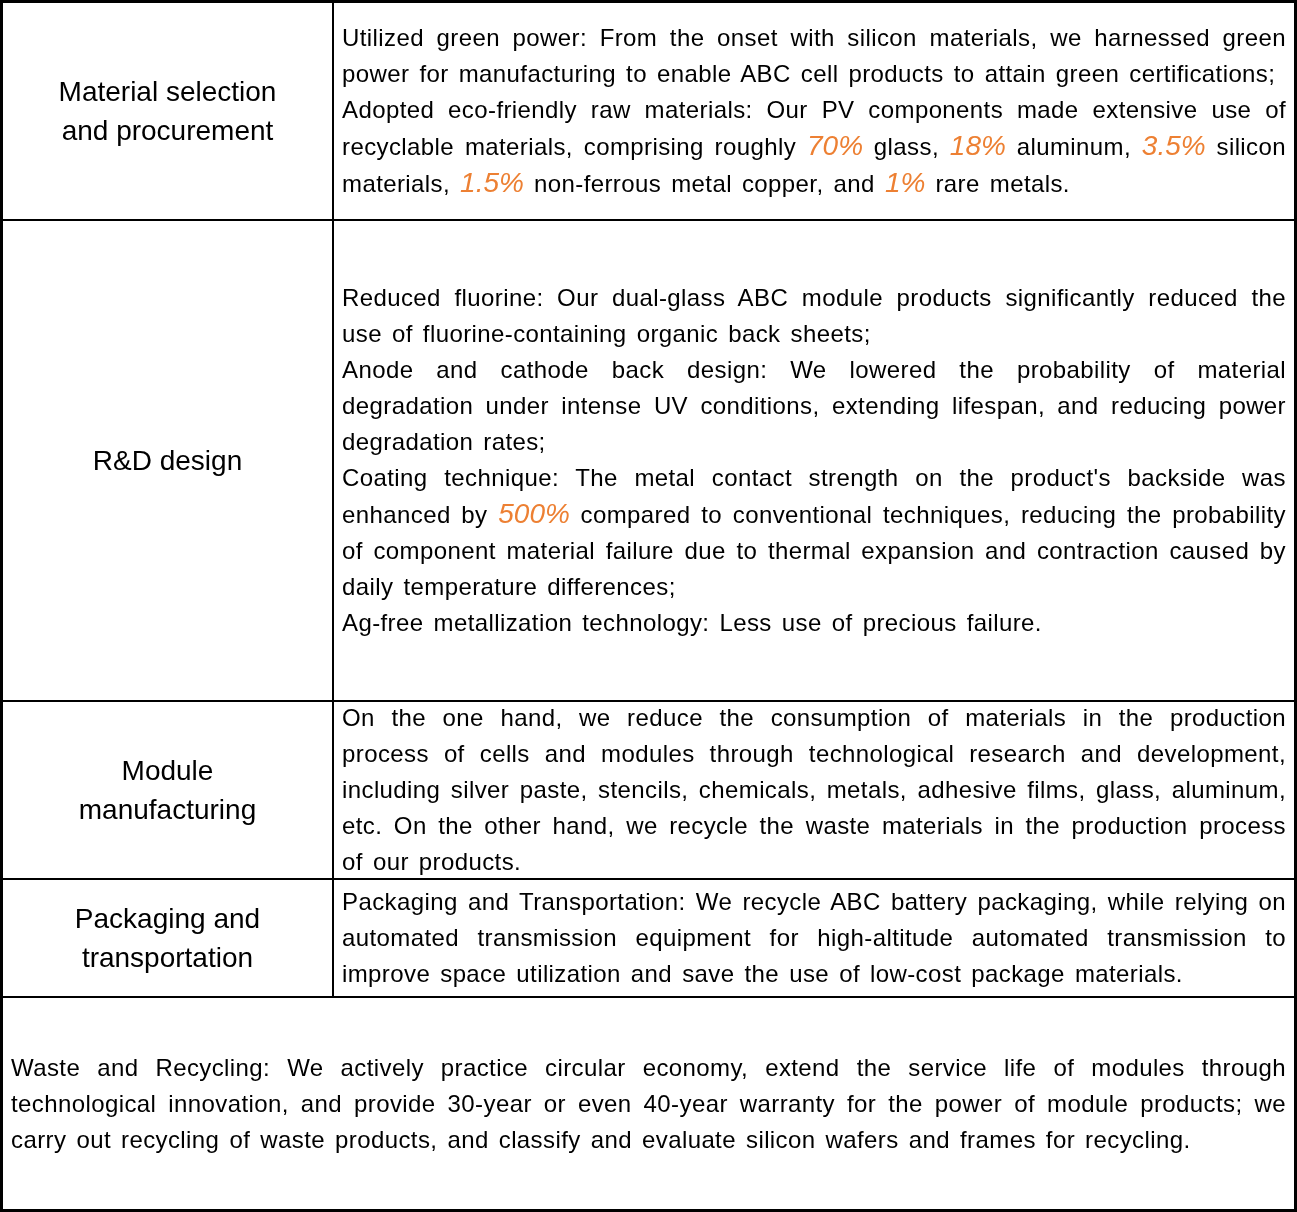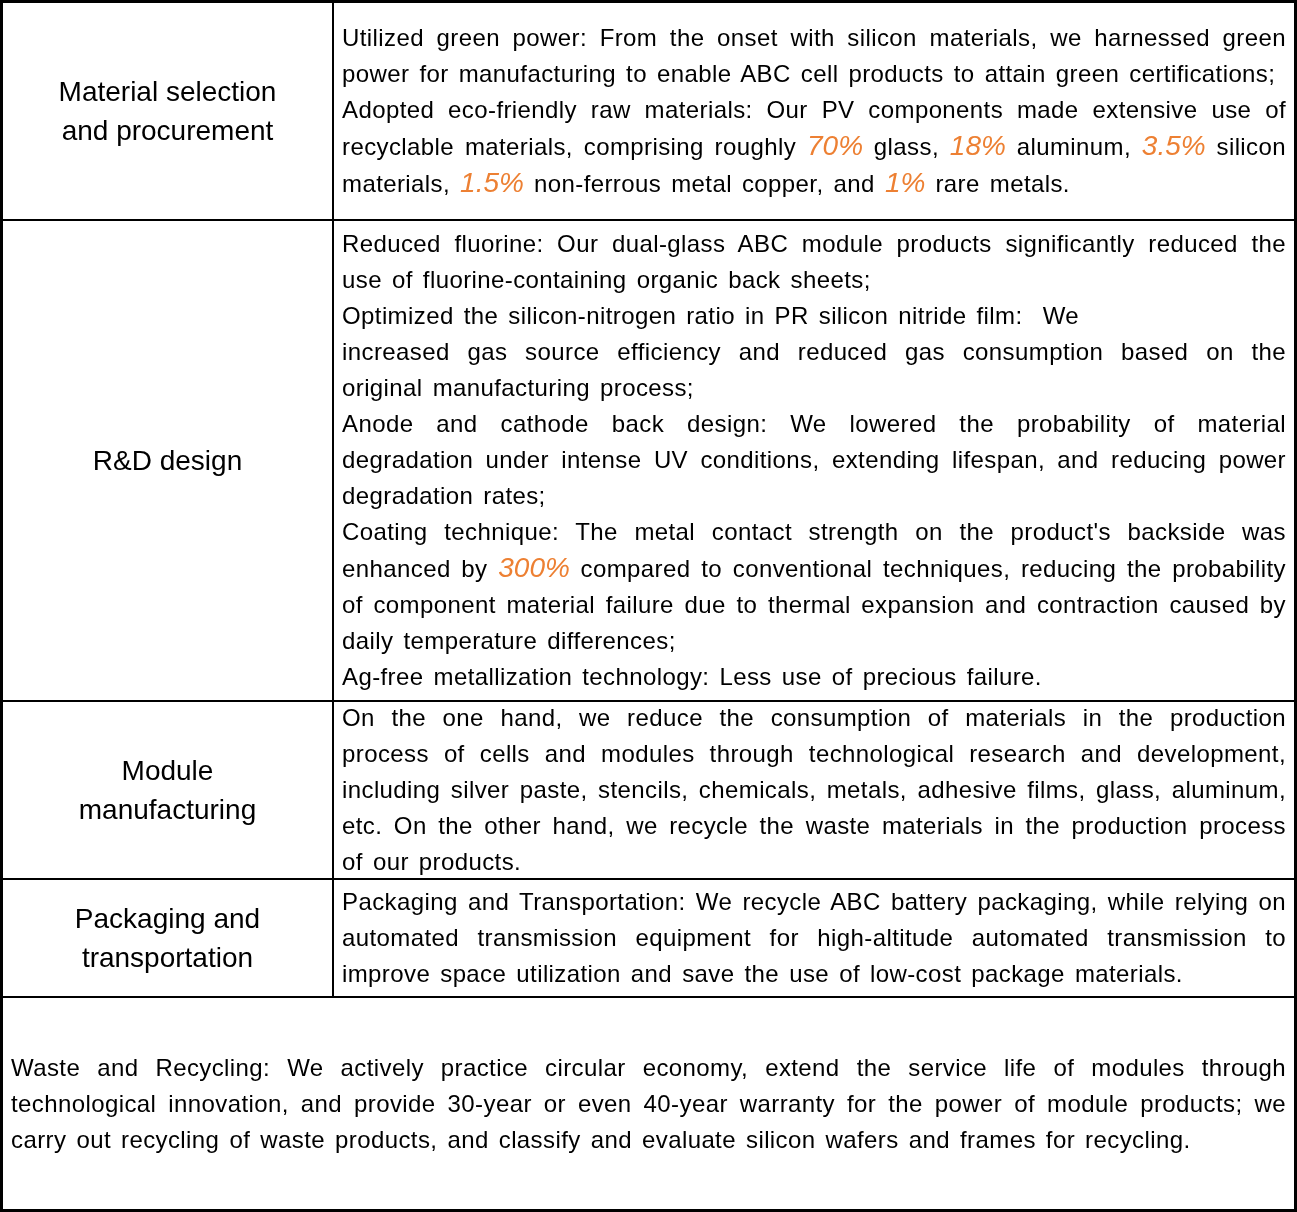--- a/index.html
+++ b/index.html
@@ -62,23 +62,22 @@
         <div class="para"><span>Utilized green power: From the onset with silicon materials, we harnessed green power for manufacturing to enable ABC cell products to attain green certifications;</span></div>
         <div class="para"><span>Adopted eco-friendly raw materials: Our PV components made extensive use of recyclable materials, comprising roughly </span><span class="hl">70%</span><span> glass, </span><span class="hl">18%</span><span> aluminum, </span><span class="hl">3.5%</span><span> silicon materials, </span><span class="hl">1.5%</span><span> non-ferrous metal copper, and </span><span class="hl">1%</span><span> rare metals.</span></div>
       </div>
     </div>
     <div class="row row-2">
       <div class="label-cell">
         <div>R&amp;D design</div>
       </div>
       <div class="content-cell">
         <div class="para"><span>Reduced fluorine: Our dual-glass ABC module products significantly reduced the use of fluorine-containing organic back sheets;</span></div>
-        <div class="para"><span>Optimized the silicon-nitrogen ratio in PR silicon nitride film:&nbsp; We</span><br><span>increased gas source efficiency and reduced gas consumption based on the original manufacturing process;</span></div>
         <div class="para"><span>Anode and cathode back design: We lowered the probability of material degradation under intense UV conditions, extending lifespan, and reducing power degradation rates;</span></div>
-        <div class="para"><span>Coating technique: The metal contact strength on the product's backside was enhanced by </span><span class="hl">300%</span><span> compared to conventional techniques, reducing the probability of component material failure due to thermal expansion and contraction caused by daily temperature differences;</span></div>
+        <div class="para"><span>Coating technique: The metal contact strength on the product's backside was enhanced by </span><span class="hl">500%</span><span> compared to conventional techniques, reducing the probability of component material failure due to thermal expansion and contraction caused by daily temperature differences;</span></div>
         <div class="para"><span>Ag-free metallization technology: Less use of precious failure.</span></div>
       </div>
     </div>
     <div class="row row-3">
       <div class="label-cell">
         <div>Module<br>manufacturing</div>
       </div>
       <div class="content-cell">
         <div class="para"><span>On the one hand, we reduce the consumption of materials in the production process of cells and modules through technological research and development, including silver paste, stencils, chemicals, metals, adhesive films, glass, aluminum, etc. On the other hand, we recycle the waste materials in the production process of our products.</span></div>
       </div>

